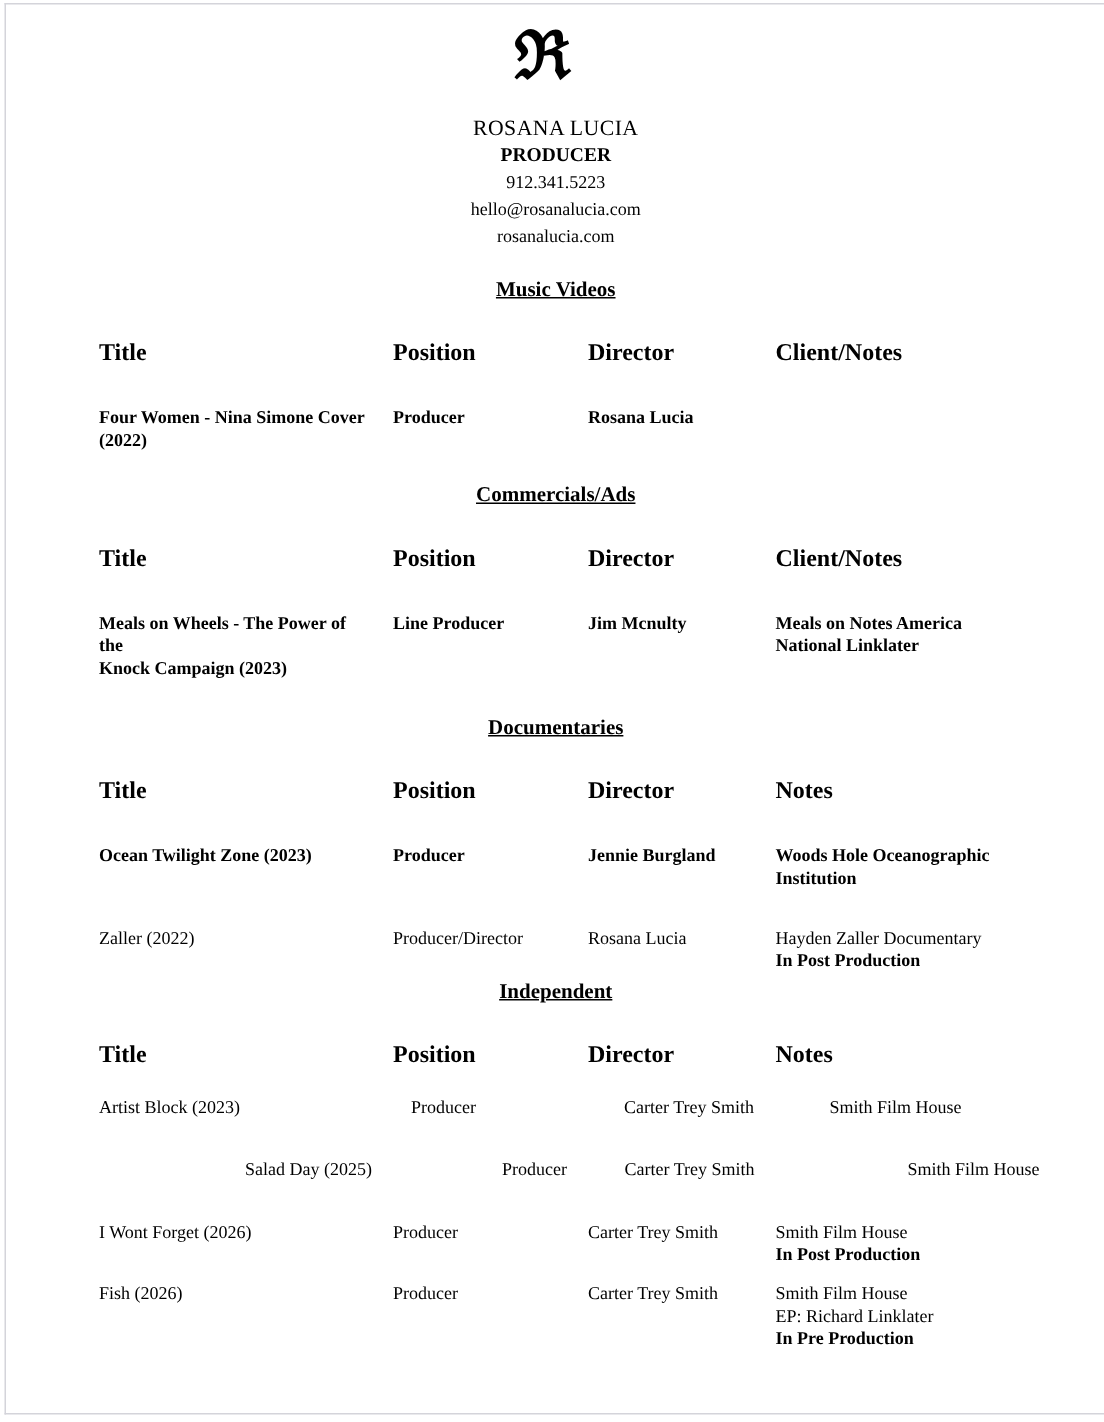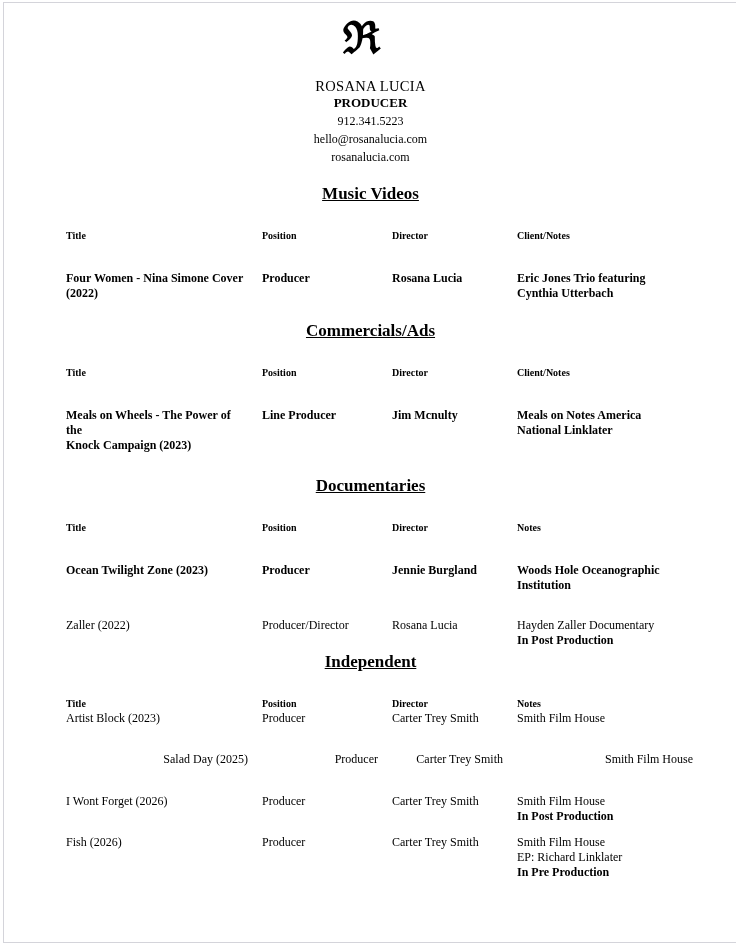--- a/index.html
+++ b/index.html
@@ -33,42 +33,42 @@
     line-height: 46px;
     font-weight: bold;
   }
   .name   { margin-top: 17px; text-align: center; font-size: 14.5px; line-height: 16px; letter-spacing: 0.3px; }
   .role   { text-align: center; font-size: 13px;  line-height: 18px; font-weight: bold; }
   .cline  { text-align: center; font-size: 12px; line-height: 18px; }
 
   
   .section-heading {
     text-align: center;
-    font-size: 17px;
+    font-size: 14px;
     line-height: 15px;
     font-weight: bold;
     text-decoration: underline;
   }
 
   
   .grid {
     display: grid;
     grid-template-columns: 196px 130px 125px 190px;
     padding-left: 62px;
     font-size: 12px;
     line-height: 15px;
   }
   .grid .cell { padding-right: 14px; }
-  .hdr { font-weight: bold; font-size: 10px; }
+  .hdr { font-weight: bold; font-size: 16px; }
   .bold { font-weight: bold; }
 
   
   .mt6  { margin-top: 6px;  }
   .mt11 { margin-top: 11px; }
-  .mt12 { margin-top: 0; }
+  .mt12 { margin-top: 20px; gap: 12px; }
   .mt13 { margin-top: 28px; font-weight: bold; }
   .mt20 { margin-top: 20px; }
   .mt22 { margin-top: 22px; }
   .mt23 { margin-top: 25px; }
   .mt25 { margin-top: 25px; }
   .mt26 { margin-top: 26px; text-align: right; }
   .mt27 { margin-top: 27px; }
 </style>
 </head>
 <body>
@@ -90,24 +90,20 @@
       <div class="cell hdr">Director</div>
       <div class="cell hdr">Client/Notes</div>
     </div>
     <div class="grid mt13">
       <div class="cell">
         <div>Four Women - Nina Simone Cover</div>
         <div>(2022)</div>
       </div>
       <div class="cell">Producer</div>
       <div class="cell">Rosana Lucia</div>
-      <div class="cell">
-        <div>Eric Jones Trio featuring</div>
-        <div>Cynthia Utterbach</div>
-      </div>
     </div>
 
     <div class="section-heading mt22">Commercials/Ads</div>
     <div class="grid mt27">
       <div class="cell hdr">Title</div>
       <div class="cell hdr">Position</div>
       <div class="cell hdr">Director</div>
       <div class="cell hdr">Client/Notes</div>
     </div>
     <div class="grid mt13">

